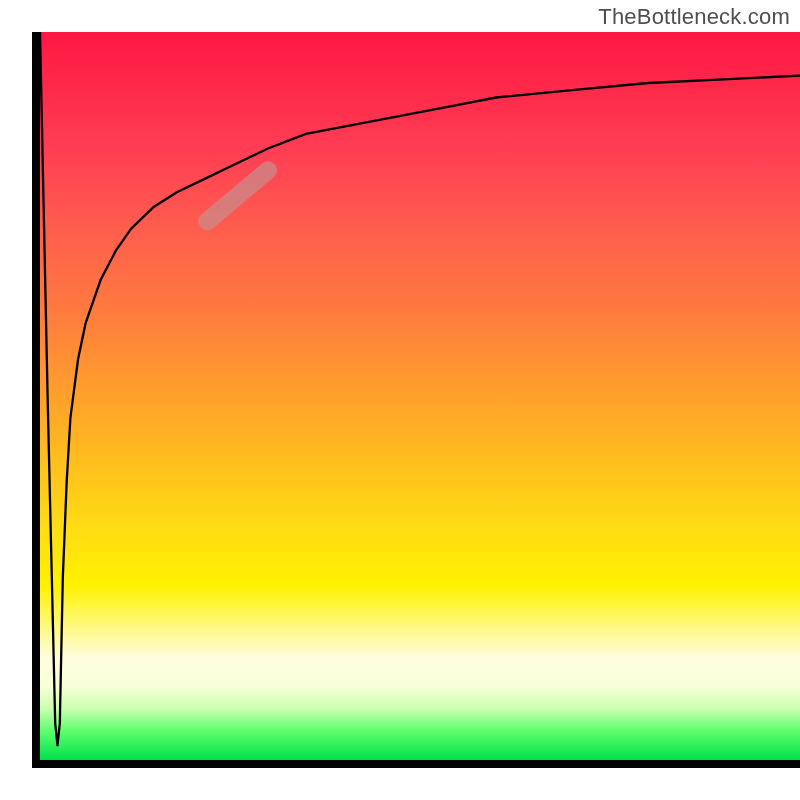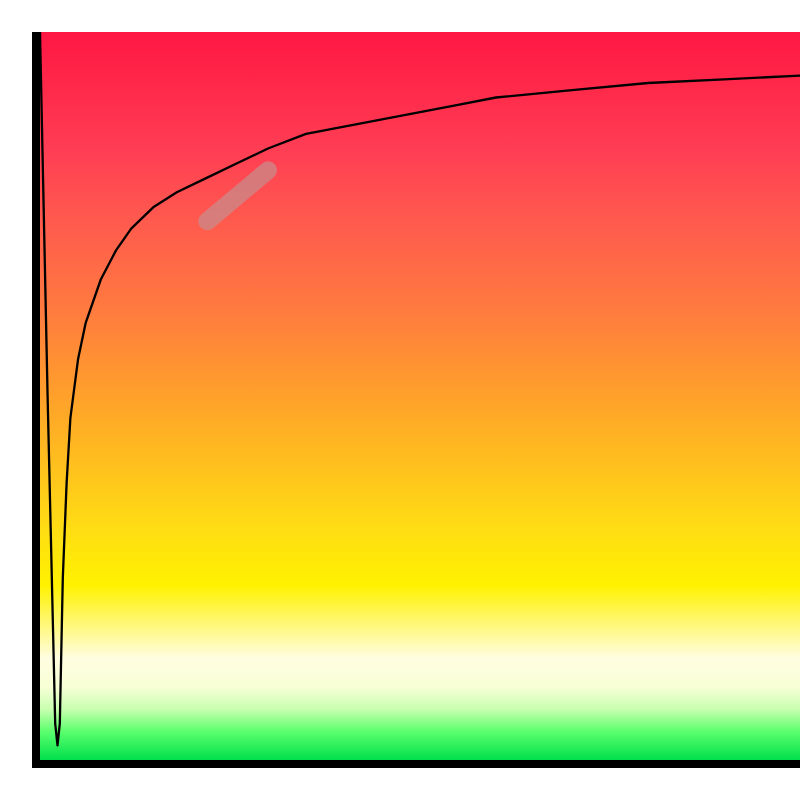--- a/index.html
+++ b/index.html
@@ -74,20 +74,21 @@
     stroke: #c98c8c;
     stroke-width: 18;
     stroke-linecap: round;
     opacity: 0.72;
   }
 </style>
 </head>
 <body>
 
 <div class="chart-wrap">
+  <div class="watermark">TheBottleneck.com</div>
 
   <div class="plot-frame">
     <div class="gradient-bg"></div>
     <svg class="curve" viewBox="0 0 760 728" preserveAspectRatio="none">
       <path id="curve-path" fill="none" stroke="#000" stroke-width="2.3" stroke-linejoin="round" d="M0.0 0.0 L7.6 364.0 L15.2 691.6 L17.5 713.4 L19.8 691.6 L21.3 618.8 L22.8 546.0 L26.6 451.4 L30.4 385.8 L38.0 327.6 L45.6 291.2 L60.8 247.5 L76.0 218.4 L91.2 196.6 L114.0 174.7 L136.8 160.2 L167.2 145.6 L197.6 131.0 L228.0 116.5 L266.0 101.9 L304.0 94.6 L342.0 87.4 L380.0 80.1 L418.0 72.8 L456.0 65.5 L532.0 58.2 L608.0 51.0 L684.0 47.3 L760.0 43.7"></path>
       <line id="marker-line" class="marker" x1="167.2" y1="189.27999999999997" x2="228" y2="138.31999999999994"></line>
     </svg>
   </div>
 </div>
 

